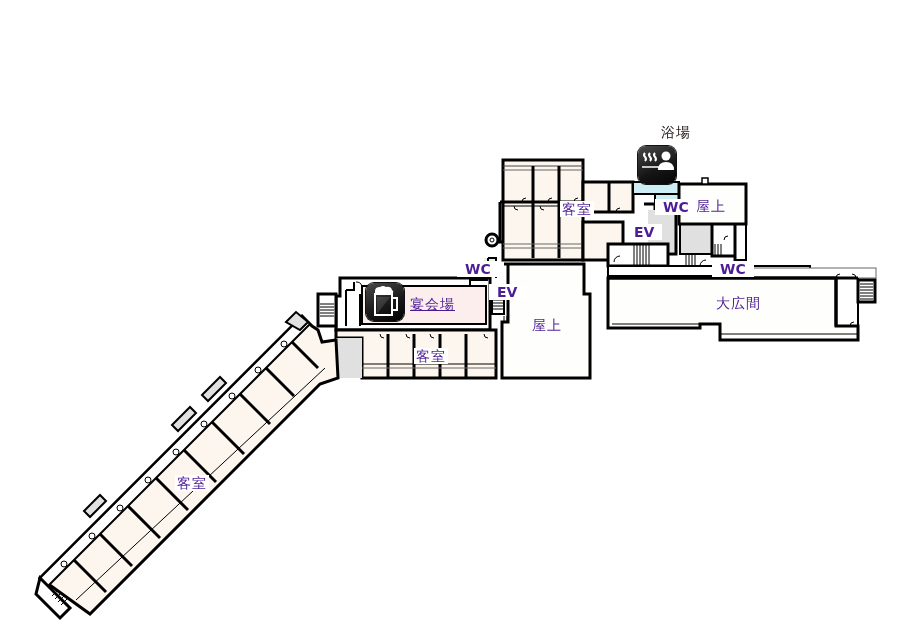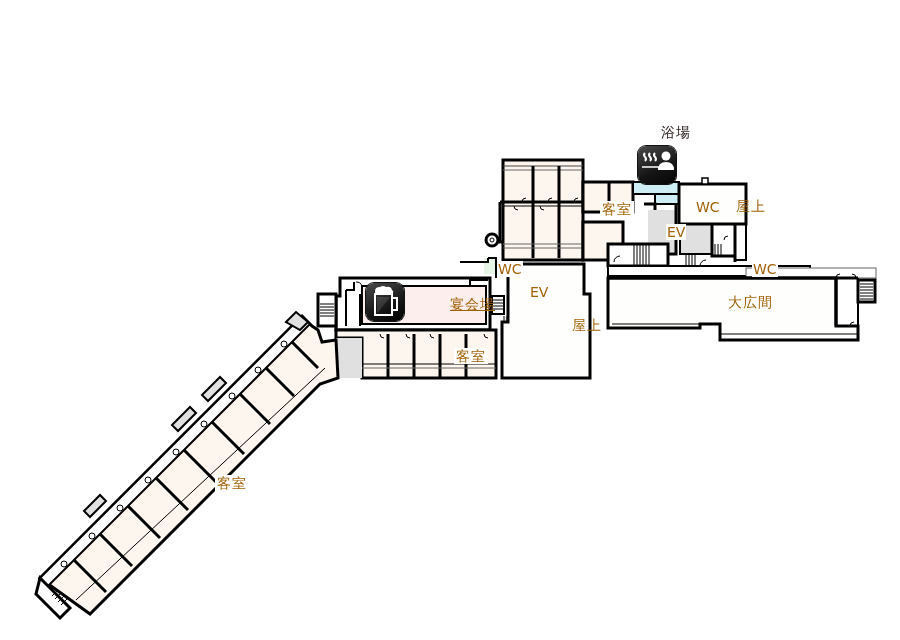--- a/index.html
+++ b/index.html
@@ -1,22 +1,22 @@
 <!DOCTYPE html>
 <html><head>
 <meta charset="utf-8">
 <style>
   html, body { margin: 0; padding: 0; background: #ffffff; }
   body { width: 900px; height: 640px; position: relative; overflow: hidden;
          font-family: "DejaVu Sans", "Liberation Sans", sans-serif; }
   #plan { position: absolute; left: 0; top: 0; width: 900px; height: 640px; }
-  .lbl { position: absolute; font-size: 14px; color: #a16207; background: #ffffff;
-         padding: 0 2px; line-height: 16px; white-space: nowrap; letter-spacing: 1px; margin-left: 40px; }
+  .lbl { position: absolute; font-size: 14px; color: #4c1d95; background: #ffffff;
+         padding: 0 2px; line-height: 16px; white-space: nowrap; letter-spacing: 1px; }
   .lbl.plain { background: transparent; text-align: center; }
-  .lbl.wc, .lbl.ev { font-size: 14px; font-weight: normal; letter-spacing: 0; padding: 0 1px; }
+  .lbl.wc, .lbl.ev { font-size: 14px; font-weight: bold; letter-spacing: 0; padding: 0 8px; }
   .icon { position: absolute; width: 38px; height: 38px; border-radius: 8px;
           background: linear-gradient(155deg, #4a4a4a 0%, #1a1a1a 55%, #000 100%);
           box-shadow: 0 0 0 1px #111; overflow: hidden; }
   .icon svg { position: absolute; left: 0; top: 0; }
   .icon-title { position: absolute; font-size: 14px; color: #231815; letter-spacing: 1px; }
 </style>
 </head>
 <body>
 
 <svg id="plan" viewBox="0 0 900 640" xmlns="http://www.w3.org/2000/svg">
@@ -209,21 +209,21 @@
       </g>
     </g>
   </g>
 </svg>
 
 <span class="lbl" style="left:560px; top:201px;">客室</span>
 <span class="lbl" style="left:414px; top:348px;">客室</span>
 <span class="lbl" style="left:175px; top:475px;">客室</span>
 <span class="lbl plain" style="left:694px; top:198px;">屋上</span>
 <span class="lbl plain" style="left:530px; top:317px;">屋上</span>
-<span class="lbl plain" style="left:686px; top:295px;font-family:Liberation Mono, monospace;">大広間</span>
+<span class="lbl plain" style="left:714px; top:295px;">大広間</span>
 
 <span class="lbl wc" style="left:655px; top:199px;">WC</span>
 <span class="lbl wc" style="left:712px; top:261px;">WC</span>
 <span class="lbl wc" style="left:457px; top:261px;">WC</span>
 <span class="lbl ev" style="left:626px; top:224px;">EV</span>
 <span class="lbl ev" style="left:489px; top:284px;">EV</span>
 
 <span class="icon-title" style="left:640px; top:124px;margin-left:21px;">浴場</span>
 <div class="icon" style="left:638px; top:146px;">
   <svg width="38" height="38" viewBox="0 0 38 38">

